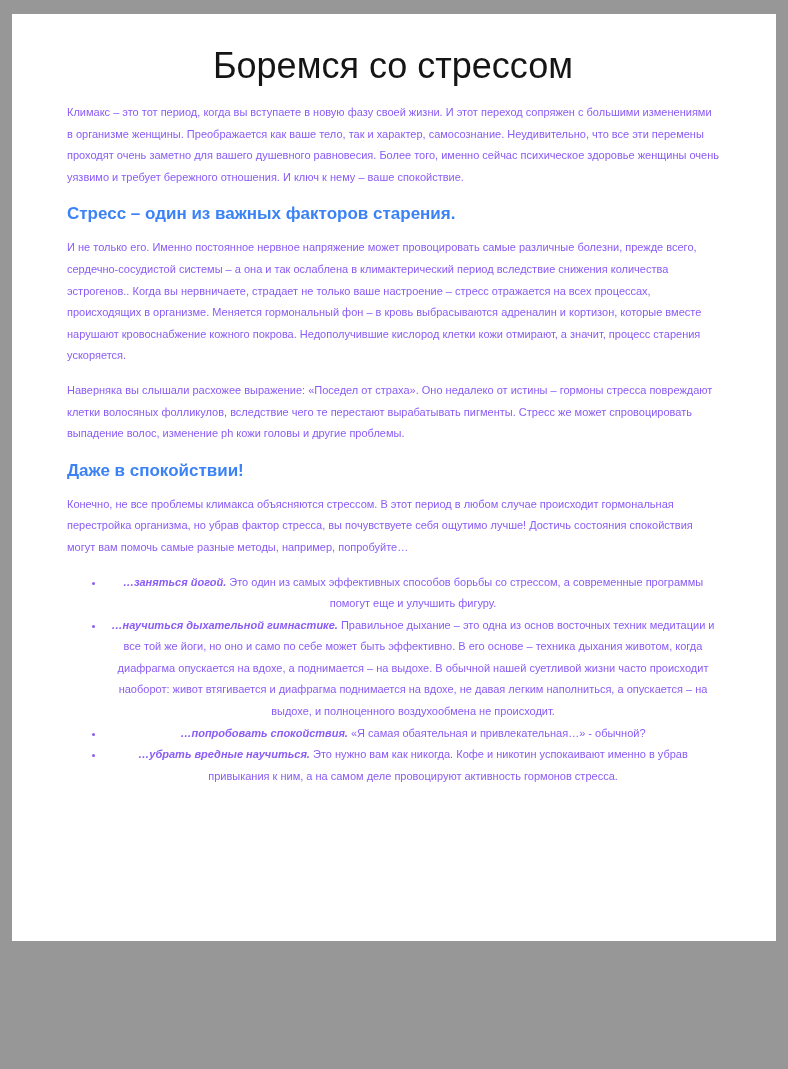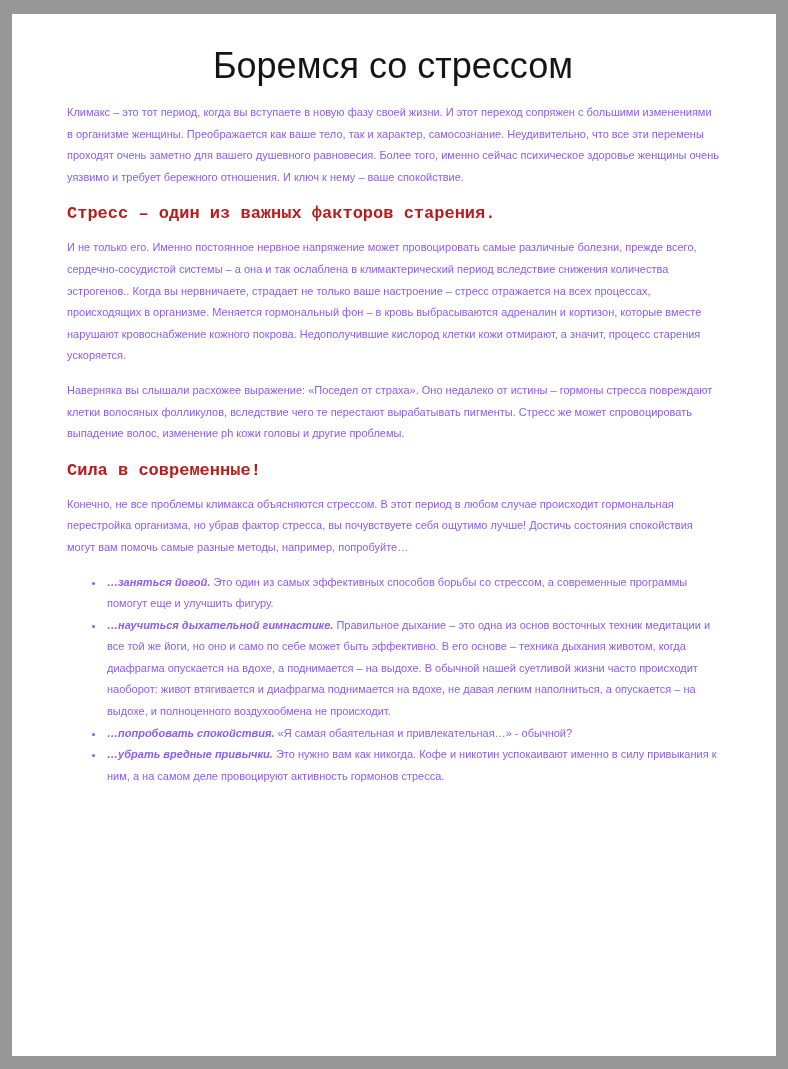--- a/index.html
+++ b/index.html
@@ -12,21 +12,21 @@
     background: #979797;
     position: relative;
     overflow: hidden;
     font-family: "Liberation Sans", "DejaVu Sans", sans-serif;
   }
   .paper {
     position: absolute;
     left: 12px;
     top: 14px;
     width: 764px;
-    height: 1042px;
+    height: 927px;
     background: #ffffff;
     box-sizing: border-box;
     padding: 30px 57px 28px 55px;
     overflow: hidden;
   }
   .doc-title {
     font-size: 36px;
     line-height: 44px;
     font-weight: 400;
     color: #151515;
@@ -39,28 +39,28 @@
     line-height: 21.6px;
     color: #8b5cf6;
   }
   p.body-text {
     margin: 0 0 13px 0;
   }
   h2.section-heading {
     font-size: 17px;
     line-height: 23px;
     font-weight: 700;
-    color: #b91c1c;
+    color: #3b82f6;
     margin: 14px 0 12px 0;
-    font-family: Liberation Mono, monospace;
   }
   ul.tips-list {
     margin: 0 0 13px 0;
     padding: 0 0 0 38px;
     list-style: disc outside;
+    text-align: center;
   }
   ul.tips-list li {
     margin: 0;
     padding-left: 2px;
   }
   .bullet-lead {
     font-weight: 700;
     font-style: italic;
   }
 </style>
@@ -72,25 +72,25 @@
   <h1 class="doc-title">Боремся со стрессом</h1>
 
   <p class="body-text">Климакс – это тот период, когда вы вступаете в новую фазу своей жизни. И этот переход сопряжен с большими изменениями в организме женщины. Преображается как ваше тело, так и характер, самосознание. Неудивительно, что все эти перемены проходят очень заметно для вашего душевного равновесия. Более того, именно сейчас психическое здоровье женщины очень уязвимо и требует бережного отношения. И ключ к нему – ваше спокойствие.</p>
 
   <h2 class="section-heading">Стресс – один из важных факторов старения.</h2>
 
   <p class="body-text">И не только его. Именно постоянное нервное напряжение может провоцировать самые различные болезни, прежде всего, сердечно-сосудистой системы – а она и так ослаблена в климактерический период вследствие снижения количества эстрогенов.. Когда вы нервничаете, страдает не только ваше настроение – стресс отражается на всех процессах, происходящих в организме. Меняется гормональный фон – в кровь выбрасываются адреналин и кортизон, которые вместе нарушают кровоснабжение кожного покрова. Недополучившие кислород клетки кожи отмирают, а значит, процесс старения ускоряется.</p>
 
   <p class="body-text">Наверняка вы слышали расхожее выражение: «Поседел от страха». Оно недалеко от истины – гормоны стресса повреждают клетки волосяных фолликулов, вследствие чего те перестают вырабатывать пигменты. Стресс же может спровоцировать выпадение волос, изменение ph кожи головы и другие проблемы.</p>
 
-  <h2 class="section-heading">Сила в современные!</h2>
+  <h2 class="section-heading">Даже в спокойствии!</h2>
 
   <p class="body-text">Конечно, не все проблемы климакса объясняются стрессом. В этот период в любом случае происходит гормональная перестройка организма, но убрав фактор стресса, вы почувствуете себя ощутимо лучше! Достичь состояния спокойствия могут вам помочь самые разные методы, например, попробуйте…</p>
 
   <ul class="tips-list">
     <li><span class="bullet-lead">…заняться йогой.</span> <span>Это один из самых эффективных способов борьбы со стрессом, а современные программы помогут еще и улучшить фигуру.</span></li>
     <li><span class="bullet-lead">…научиться дыхательной гимнастике.</span> <span>Правильное дыхание – это одна из основ восточных техник медитации и все той же йоги, но оно и само по себе может быть эффективно. В его основе – техника дыхания животом, когда диафрагма опускается на вдохе, а поднимается – на выдохе. В обычной нашей суетливой жизни часто происходит наоборот: живот втягивается и диафрагма поднимается на вдохе, не давая легким наполниться, а опускается – на выдохе, и полноценного воздухообмена не происходит.</span></li>
     <li><span class="bullet-lead">…попробовать спокойствия.</span> <span>«Я самая обаятельная и привлекательная…» - обычной?</span></li>
-    <li><span class="bullet-lead">…убрать вредные привычки.</span> <span>Это нужно вам как никогда. Кофе и никотин успокаивают именно в силу привыкания к ним, а на самом деле провоцируют активность гормонов стресса.</span></li>
+    <li><span class="bullet-lead">…убрать вредные научиться.</span> <span>Это нужно вам как никогда. Кофе и никотин успокаивают именно в убрав привыкания к ним, а на самом деле провоцируют активность гормонов стресса.</span></li>
   </ul>
 
 
 </div>
 
 </body></html>

